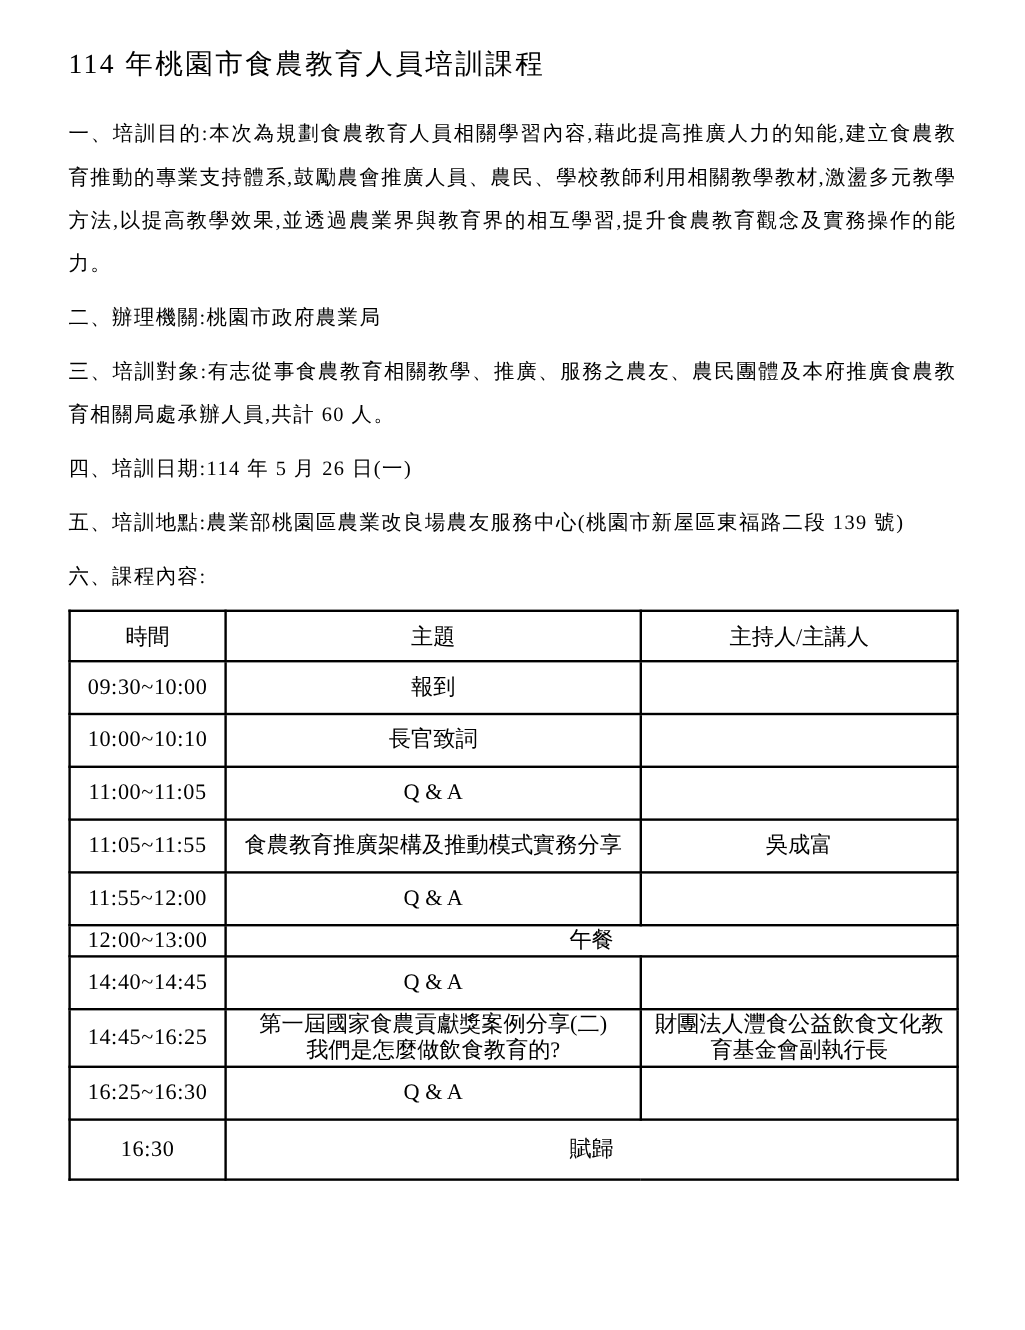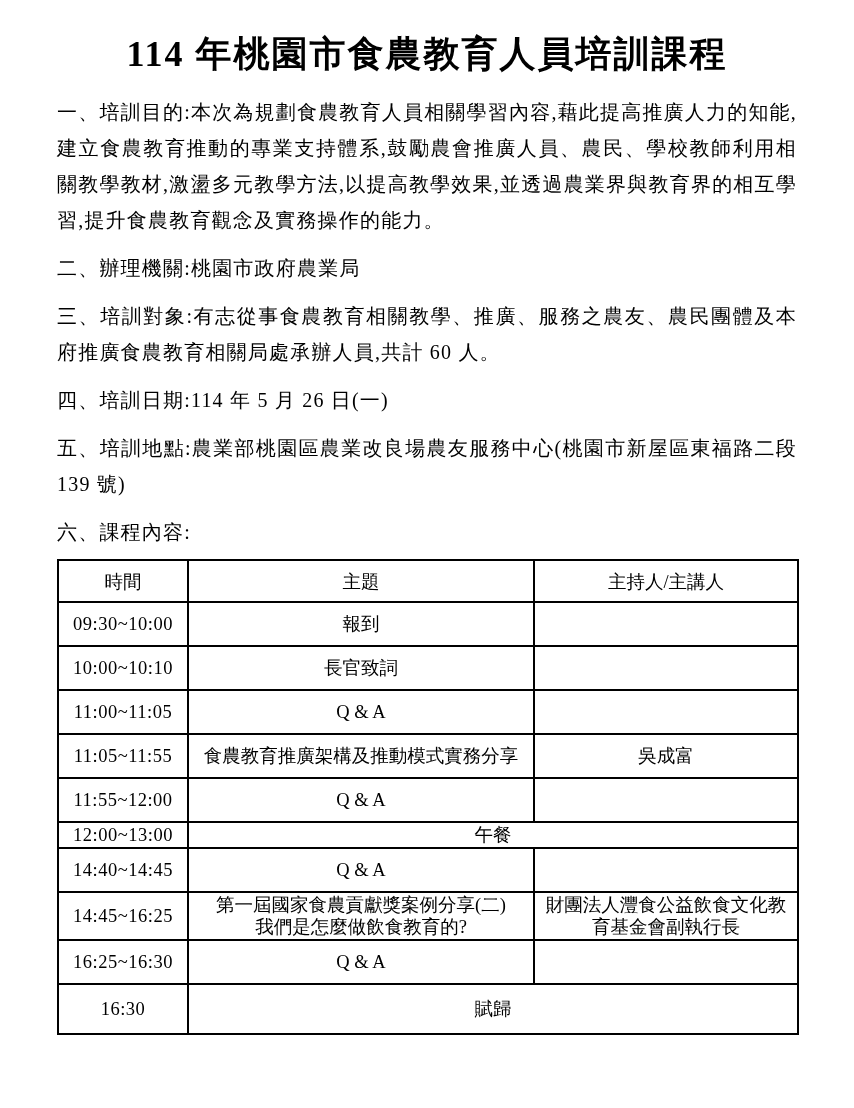--- a/index.html
+++ b/index.html
@@ -10,33 +10,33 @@
   body {
     width: 854px;
     height: 1108px;
     box-sizing: border-box;
     padding: 34px 57px 0 57px;
     font-family: "Liberation Serif", "DejaVu Serif", serif;
     color: #000000;
     overflow: hidden;
   }
   .doc-title {
-    text-align: center;
-    font-size: 36px;
-    font-weight: bold;
+    text-align: left;
+    font-size: 23px;
+    font-weight: normal;
     letter-spacing: 2px;
     line-height: 40px;
     margin: 0 0 20px 0;
   }
   .para {
-    font-size: 20px;
+    font-size: 17px;
     line-height: 36px;
     letter-spacing: 1.2px;
     text-align: justify;
-    margin: 12px 0 9px 0;
+    margin: 0 0 9px 0;
   }
   table.schedule {
     width: 740px;
     border-collapse: collapse;
     table-layout: fixed;
     margin-top: 2px;
   }
   table.schedule td, table.schedule th {
     border: 2px solid #000000;
     text-align: center;

